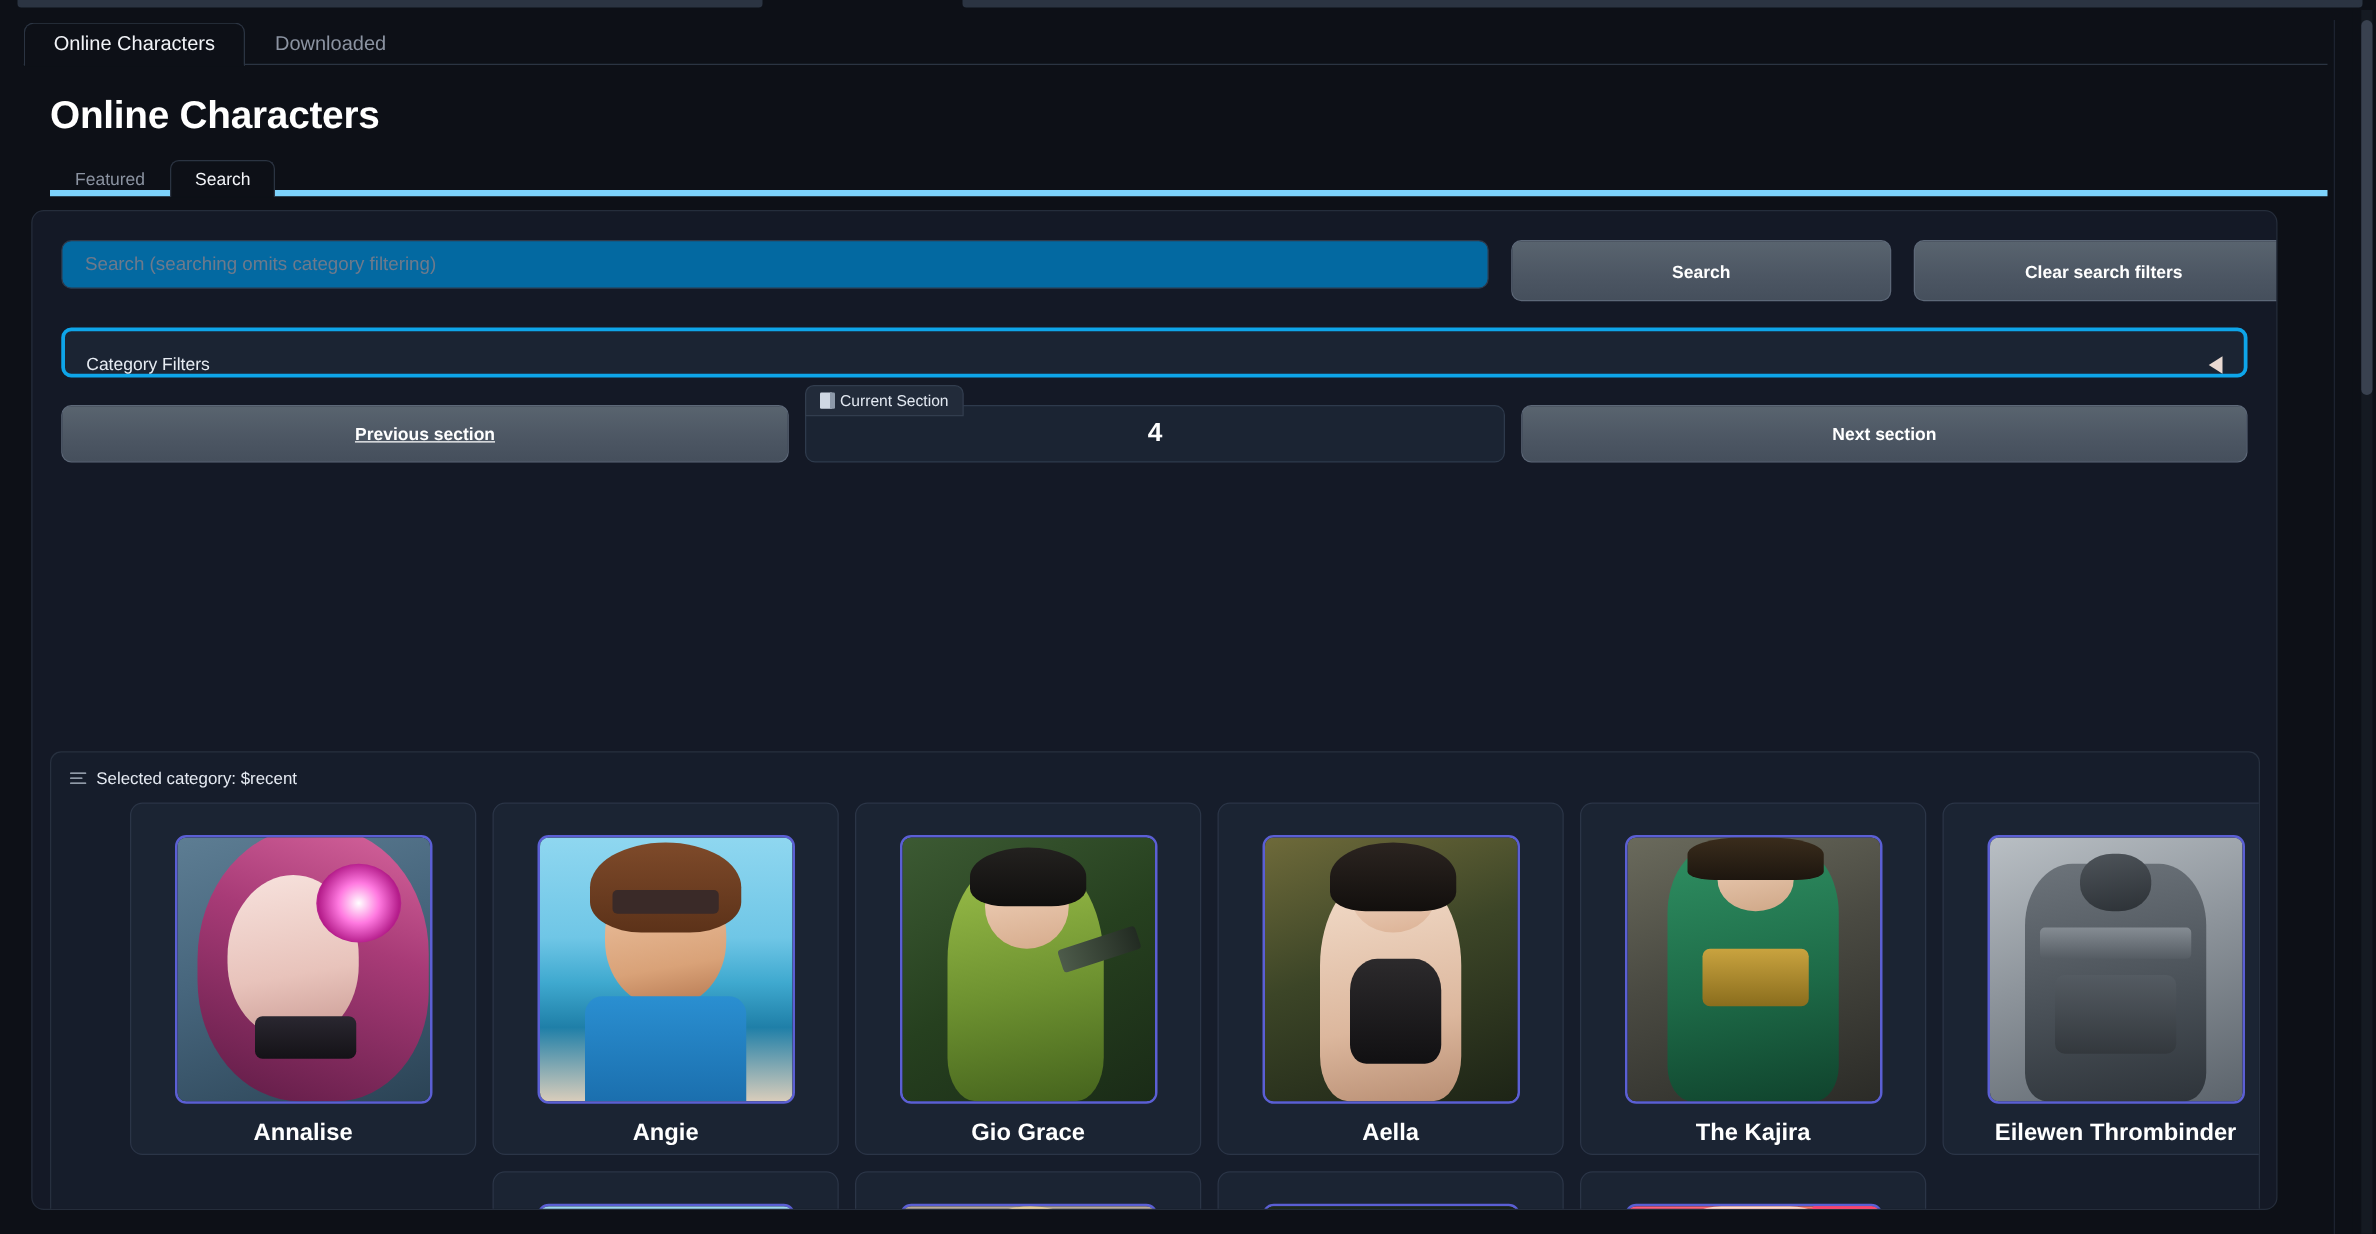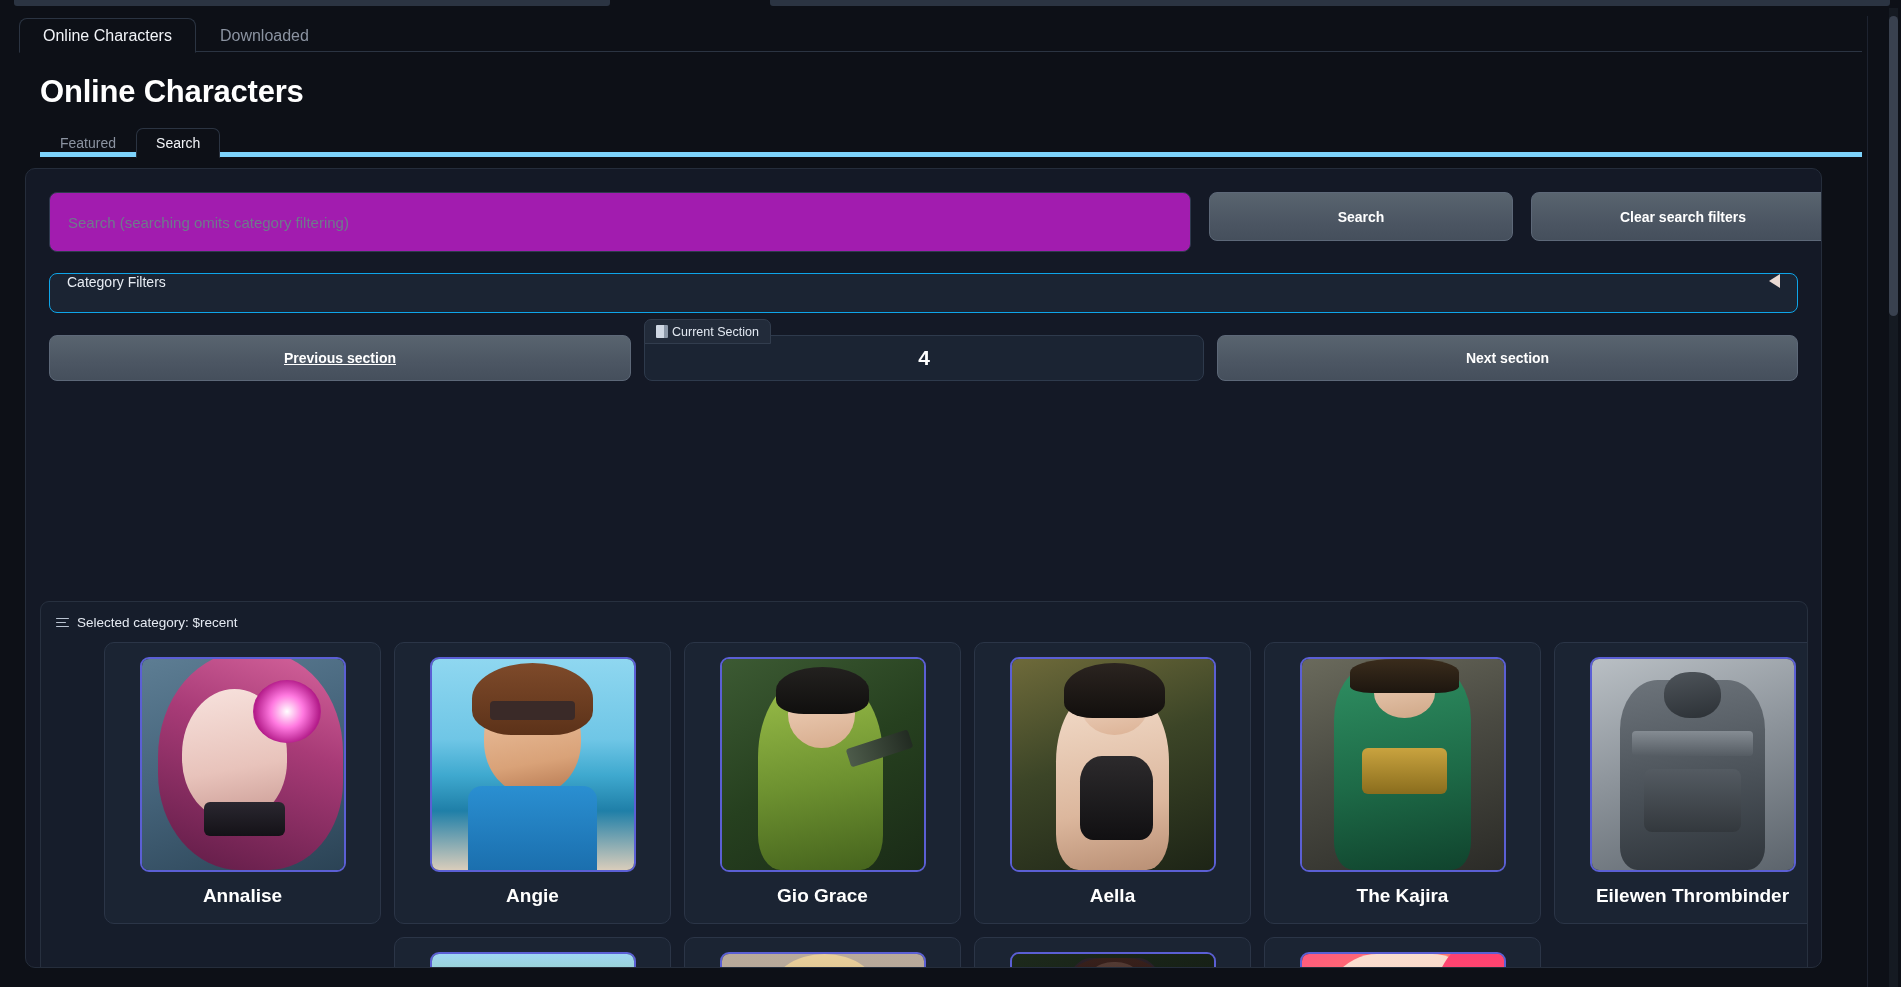--- a/index.html
+++ b/index.html
@@ -86,22 +86,22 @@
     overflow:hidden;
   }
 
   
   #search-row {
     display:flex; gap:18px;
     margin:23px 23px 0 23px;
   }
   #search-input {
     flex:0 0 1142px;
-    height:60px;
-    background:#a21caf;
+    height:39px;
+    background:#0369a1;
     border:1px solid #2e3a4c;
     border-radius:8px;
     padding:0 18px;
     color:#dfe5ef;
     font-size:15px;
     font-family:"Liberation Sans", sans-serif;
     outline:none;
   }
   #search-input::placeholder { color:#6e7a8c; }
   .greybtn {
@@ -123,23 +123,23 @@
     font-size:13.5px; color:#d7dde7;
     line-height:1.3;
   }
   #note .b { font-weight:bold; color:#ffffff; }
 
   
   #catfilters {
     margin:21px 23px 0 23px;
     height:40px;
     background:#1b2433;
-    border:1px solid #0ea5e9;
+    border:3px solid #0ea5e9;
     border-radius:8px;
-    display:flex; align-items:flex-start; justify-content:space-between;
+    display:flex; align-items:flex-end; justify-content:space-between;
     padding:0 17px;
     cursor:pointer; user-select:none;
   }
   #catfilters .label { font-size:14px; color:#e7ecf3; }
   #catfilters .tri {
     width:0; height:0;
     border-top:7px solid transparent;
     border-bottom:7px solid transparent;
     border-right:11px solid #e9d9d2;
   }
@@ -212,21 +212,21 @@
     grid-template-columns:repeat(6, 277px);
     gap:13px;
     margin-left:63px;
   }
   .card {
     background:#1b2433;
     border:1px solid #2b3547;
     border-radius:10px;
     height:282px;
     display:flex; flex-direction:column; align-items:center;
-    padding-top:14px;
+    padding-top:25px;
     cursor:pointer;
   }
   .card.empty { background:transparent; border-color:transparent; cursor:default; }
   .thumb {
     width:206px; height:215px;
     border-radius:9px;
     border:2px solid #5b5fd4;
     overflow:hidden;
     position:relative;
   }

